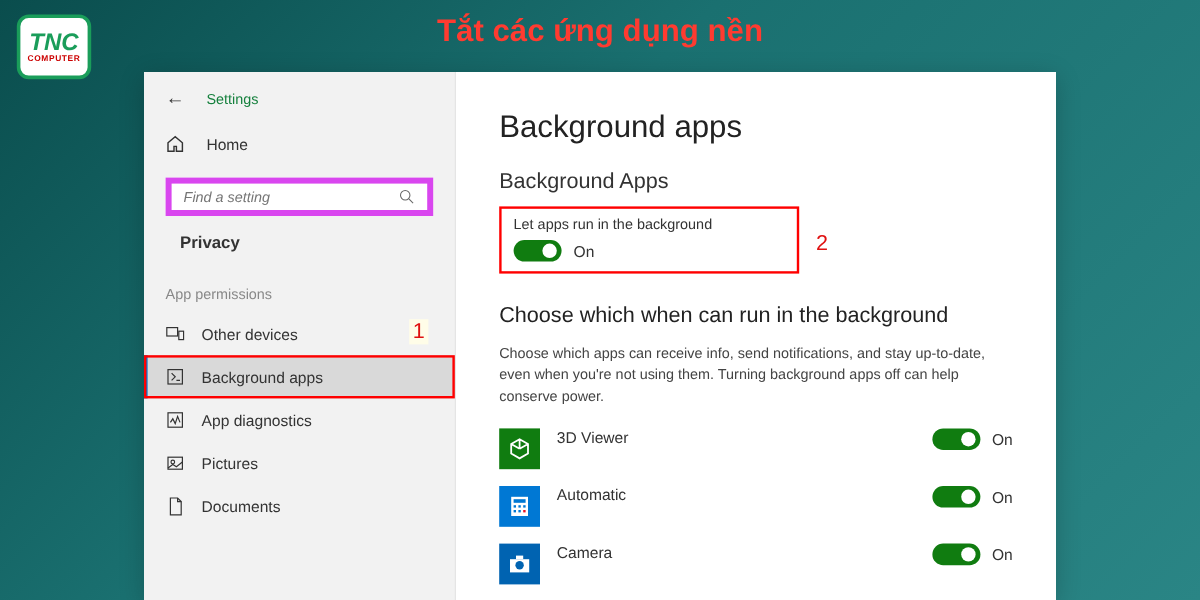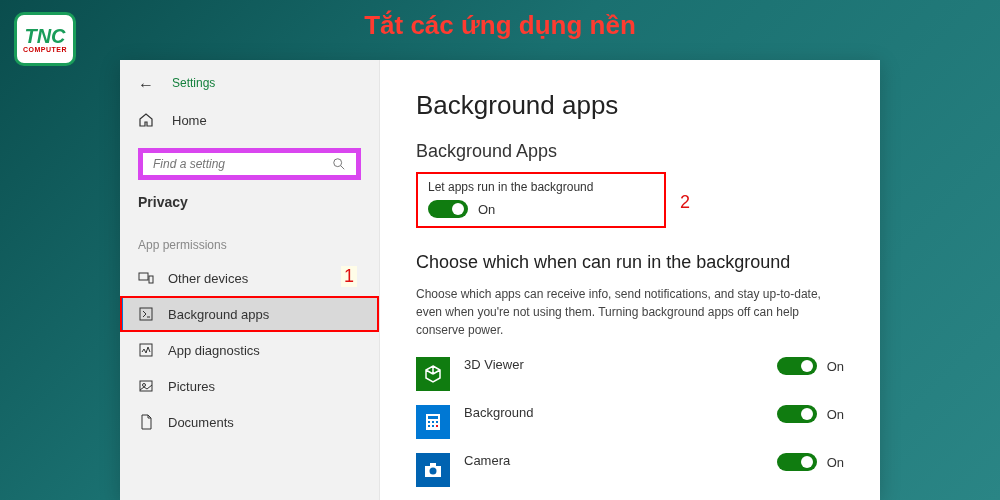--- a/index.html
+++ b/index.html
@@ -12,21 +12,21 @@
 .settings-window { position: absolute; top: 60px; left: 120px; width: 760px; height: 440px; background: #fff; display: flex; box-shadow: 0 4px 20px rgba(0,0,0,0.2); }
 .sidebar { width: 260px; background: #f2f2f2; padding: 14px 0 0 0; border-right: 1px solid #e5e5e5; }
 .sidebar-header { display: flex; align-items: center; gap: 18px; padding: 0 18px 8px 18px; }
 .back-arrow { font-size: 16px; color: #333; cursor: pointer; }
 .settings-label { font-size: 12px; color: #15803d; }
 .home-row { display: flex; align-items: center; gap: 18px; padding: 12px 18px; cursor: pointer; }
 .home-icon { width: 16px; height: 16px; }
 .home-label { font-size: 13px; color: #333; }
 .search-box { margin: 8px 18px 14px 18px; background: #fff; border: 5px solid #d946ef; height: 32px; display: flex; align-items: center; padding: 0 10px; }
 .search-input { flex: 1; border: none; outline: none; font-size: 12px; font-style: italic; color: #888; background: transparent; }
-.privacy-label { padding: 0 18px 10px 18px; font-size: 14px; font-weight: 600; color: #333; }
+.privacy-label { padding: 0 18px 10px 18px; font-size: 14px; font-weight: 600; color: #333; margin-left: 12px; }
 .section-label { padding: 18px 18px 8px 18px; font-size: 12px; color: #888; }
 .nav-item { display: flex; align-items: center; gap: 14px; padding: 10px 18px; cursor: pointer; font-size: 13px; color: #333; position: relative; }
 .nav-item.active { background: #d9d9d9; border-left: 3px solid #0078d4; padding-left: 15px; }
 .nav-item.highlighted { outline: 2px solid #ff0000; outline-offset: -2px; }
 .nav-icon { width: 16px; height: 16px; flex-shrink: 0; }
 .annotation-1 { position: absolute; right: 22px; top: 6px; color: #e01010; font-size: 18px; font-weight: 400; background: #fffde8; padding: 0 3px; }
 .main-content { flex: 1; padding: 30px 36px 0 36px; overflow: hidden; }
 .page-title { font-size: 26px; font-weight: 400; color: #222; margin-bottom: 20px; }
 .subsection-title { font-size: 18px; font-weight: 400; color: #333; margin-bottom: 10px; }
 .toggle-block { border: 2px solid #ff0000; padding: 6px 10px 8px 10px; width: 250px; position: relative; margin-bottom: 24px; }
@@ -182,21 +182,21 @@
             <rect x="3" y="2" width="14" height="16" fill="#fff"></rect>
             <rect x="5" y="4" width="10" height="3" fill="#0078d4"></rect>
             <rect x="5" y="9" width="2" height="2" fill="#0078d4"></rect>
             <rect x="9" y="9" width="2" height="2" fill="#0078d4"></rect>
             <rect x="13" y="9" width="2" height="2" fill="#0078d4"></rect>
             <rect x="5" y="13" width="2" height="2" fill="#0078d4"></rect>
             <rect x="9" y="13" width="2" height="2" fill="#0078d4"></rect>
             <rect x="13" y="13" width="2" height="2" fill="#e81123"></rect>
           </svg>
       </div>
-      <span class="app-name">Background</span>
+      <span class="app-name">Automatic</span>
       <div class="app-toggle">
         <div class="toggle-switch"></div>
         <span class="toggle-state">On</span>
       </div>
     </div>
 
     <div class="app-row">
       <div class="app-icon camera">
         <svg width="20" height="20" viewBox="0 0 20 20">
             <rect x="2" y="6" width="16" height="11" fill="#fff"></rect>

